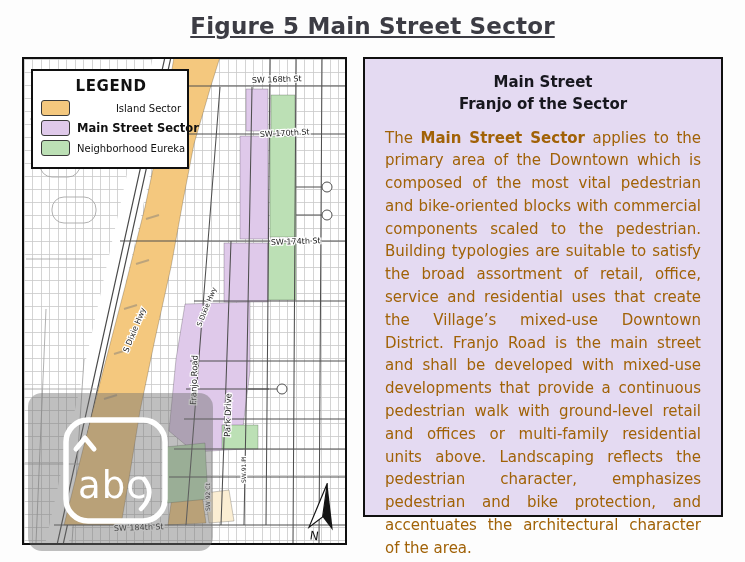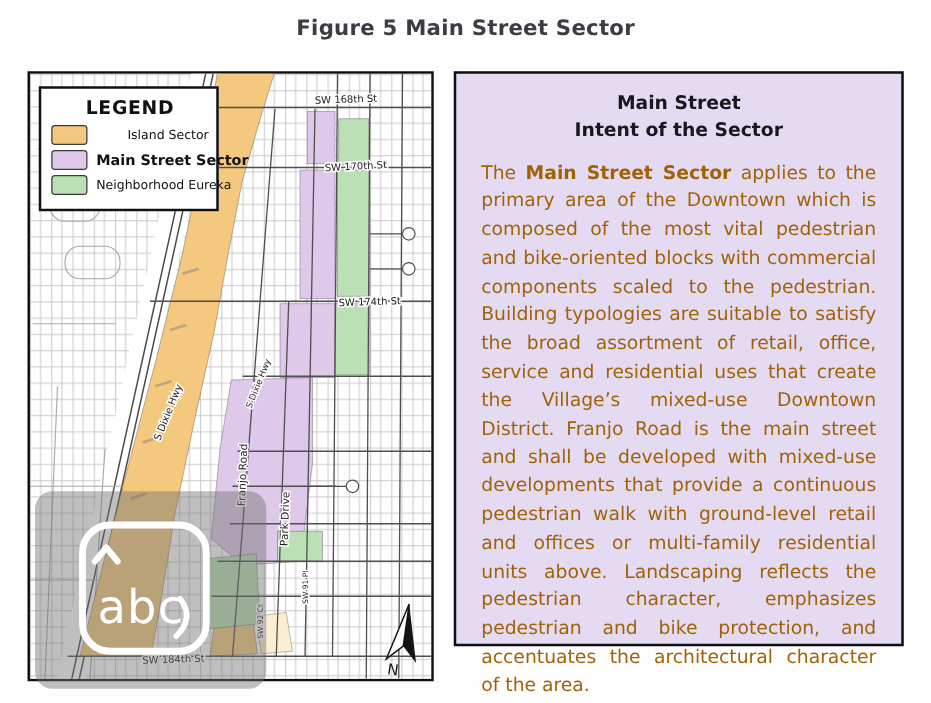--- a/index.html
+++ b/index.html
@@ -1,24 +1,24 @@
 <!DOCTYPE html>
 <html><head>
 <meta charset="utf-8">
 <style>
   html,body{margin:0;padding:0;background:#fdfdfd;}
   body{width:745px;height:562px;overflow:hidden;font-family:"DejaVu Sans","Liberation Sans",sans-serif;}
   .page{position:relative;width:745px;height:562px;background:#fdfdfd;}
   .figure-title{position:absolute;top:13px;left:0;width:100%;text-align:center;margin:0;
-    font-size:17px;font-weight:bold;color:#3c3c44;letter-spacing:.2px;}
+    font-size:23px;font-weight:bold;color:#3c3c44;letter-spacing:.2px;text-decoration:underline;}
   
   .map-panel{position:absolute;left:22px;top:57px;width:321px;height:484px;border:2px solid #101010;background:#fff;}
   .map-svg{position:absolute;left:0;top:0;}
   
-  .legend{position:absolute;left:7px;top:10px;width:144px;background:#fff;border:2px solid #101010;
+  .legend{position:absolute;left:7px;top:10px;width:158px;background:#fff;border:2px solid #101010;
     padding:5px 6px 7px 8px;box-sizing:border-box;}
   .legend-title{text-align:center;font-size:15px;font-weight:600;color:#111;letter-spacing:.6px;margin:1px 0 5px;}
   .legend-row{display:flex;align-items:center;gap:7px;margin:4px 0;justify-content:space-between;}
   .swatch{width:27px;height:14px;border:1.2px solid #3a3a3a;border-radius:3px;flex:none;}
   .legend-label{font-size:10px;color:#111;white-space:nowrap;}
   .legend-row.bold .legend-label{font-weight:bold;font-size:11.5px;}
   
   .watermark{position:absolute;left:4px;top:334px;width:185px;height:158px;
     background:rgba(112,112,112,.45);border-radius:14px;}
   
@@ -130,18 +130,18 @@
         <path d="M48,56 L57,45 L66,56" stroke="#ffffff" stroke-width="5" fill="none" stroke-linecap="round" stroke-linejoin="round"></path>
         <text x="50" y="105" font-size="37" fill="#ffffff" style="letter-spacing:1px">abc</text>
         <path d="M116,86 q12,15 -3,30" stroke="#ffffff" stroke-width="4.5" fill="none" stroke-linecap="round"></path>
       </svg>
     </div>
   </div>
 
   <div class="text-panel" style="background-color: rgb(228, 218, 242);">
     <div class="panel-title">
       <div>Main Street</div>
-      <div>Intent of the Sector</div>
+      <div>Franjo of the Sector</div>
     </div>
     <p class="panel-body"><span>The </span><strong>Main Street Sector</strong><span> applies to the primary area of the Downtown which is composed of the most vital pedestrian and bike-oriented blocks with commercial components scaled to the pedestrian. Building typologies are suitable to satisfy the broad assortment of retail, office, service and residential uses that create the Village’s mixed-use Downtown District. Franjo Road is the main street and shall be developed with mixed-use developments that provide a continuous pedestrian walk with ground-level retail and offices or multi-family residential units above. Landscaping reflects the pedestrian character, emphasizes pedestrian and bike protection, and accentuates the architectural character of the area.</span></p>
   </div>
 
 </div>
 
 </body></html>

